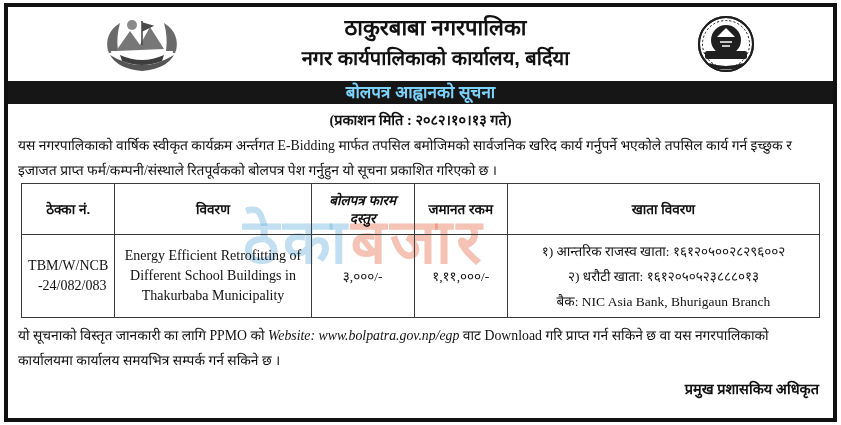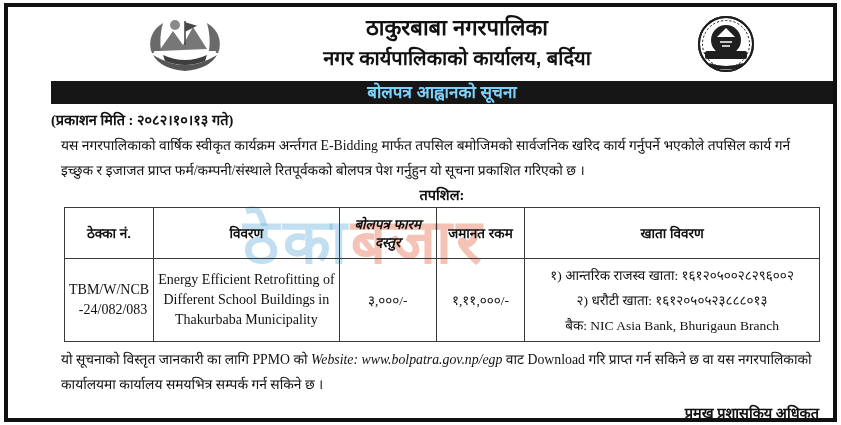--- a/index.html
+++ b/index.html
@@ -10,41 +10,40 @@
     font-family:"Liberation Serif","DejaVu Serif",serif;
     color:#111;
     overflow:hidden;
     box-sizing:border-box;
   }
   .frame{
     position:absolute;left:4px;top:3px;right:4px;bottom:3px;
     border:4px solid #111;
     box-sizing:border-box;
     overflow:hidden;
-    padding-left:43px;
   }
   
   .header{position:relative;height:74px;}
   .emblem-left{position:absolute;left:88px;top:4px;width:92px;height:66px;}
   .emblem-right{position:absolute;right:68px;top:8px;width:78px;height:62px;}
   .titles{
     position:absolute;left:190px;right:160px;top:6px;
     text-align:center;
     font-family:"Liberation Sans","DejaVu Sans",sans-serif;
   }
   .org-name{font-size:22px;font-weight:bold;line-height:30px;}
   .office-name{font-size:20px;font-weight:bold;line-height:30px;}
   
   .notice-bar{
     background:#161616;color:#7dd3fc;text-align:center;
     height:23px;line-height:23px;font-size:17px;font-weight:bold;
     font-family:"Liberation Sans","DejaVu Sans",sans-serif;
   }
   .pub-date{
-    font-weight:bold;font-size:14.5px;
+    text-align:center;font-weight:bold;font-size:14.5px;
     padding:5px 0 2px 0;
   }
   .intro{
     padding:2px 10px 0 10px;
     font-size:13.8px;line-height:25px;
     text-align:left;
   }
   .details-label{
     text-align:center;font-weight:bold;font-size:14.5px;
     padding:1px 0 3px 0;
@@ -129,21 +128,20 @@
     </div>
 
     <div class="notice-bar">
       <span>बोलपत्र आह्वानको सूचना</span>
     </div>
 
     <div class="pub-date">(प्रकाशन मिति : २०८२।१०।१३ गते)</div>
 
     <div class="intro">यस नगरपालिकाको वार्षिक स्वीकृत कार्यक्रम अर्न्तगत E-Bidding मार्फत तपसिल बमोजिमको  सार्वजनिक खरिद कार्य गर्नुपर्ने भएकोले तपसिल कार्य गर्न इच्छुक र इजाजत प्राप्त फर्म/कम्पनी/संस्थाले रितपूर्वकको बोलपत्र पेश गर्नुहुन यो सूचना प्रकाशित गरिएको छ ।</div>
 
-    <div class="details-label">तपशिल:</div>
 
     <div class="watermark">
       <span class="wm-1">ठेका</span><span class="wm-2">बजार</span>
     </div>
 
     <div class="tbl-wrap">
       <table class="notice">
         <thead>
           <tr>
             <th class="col-contract">ठेक्का नं.</th>

